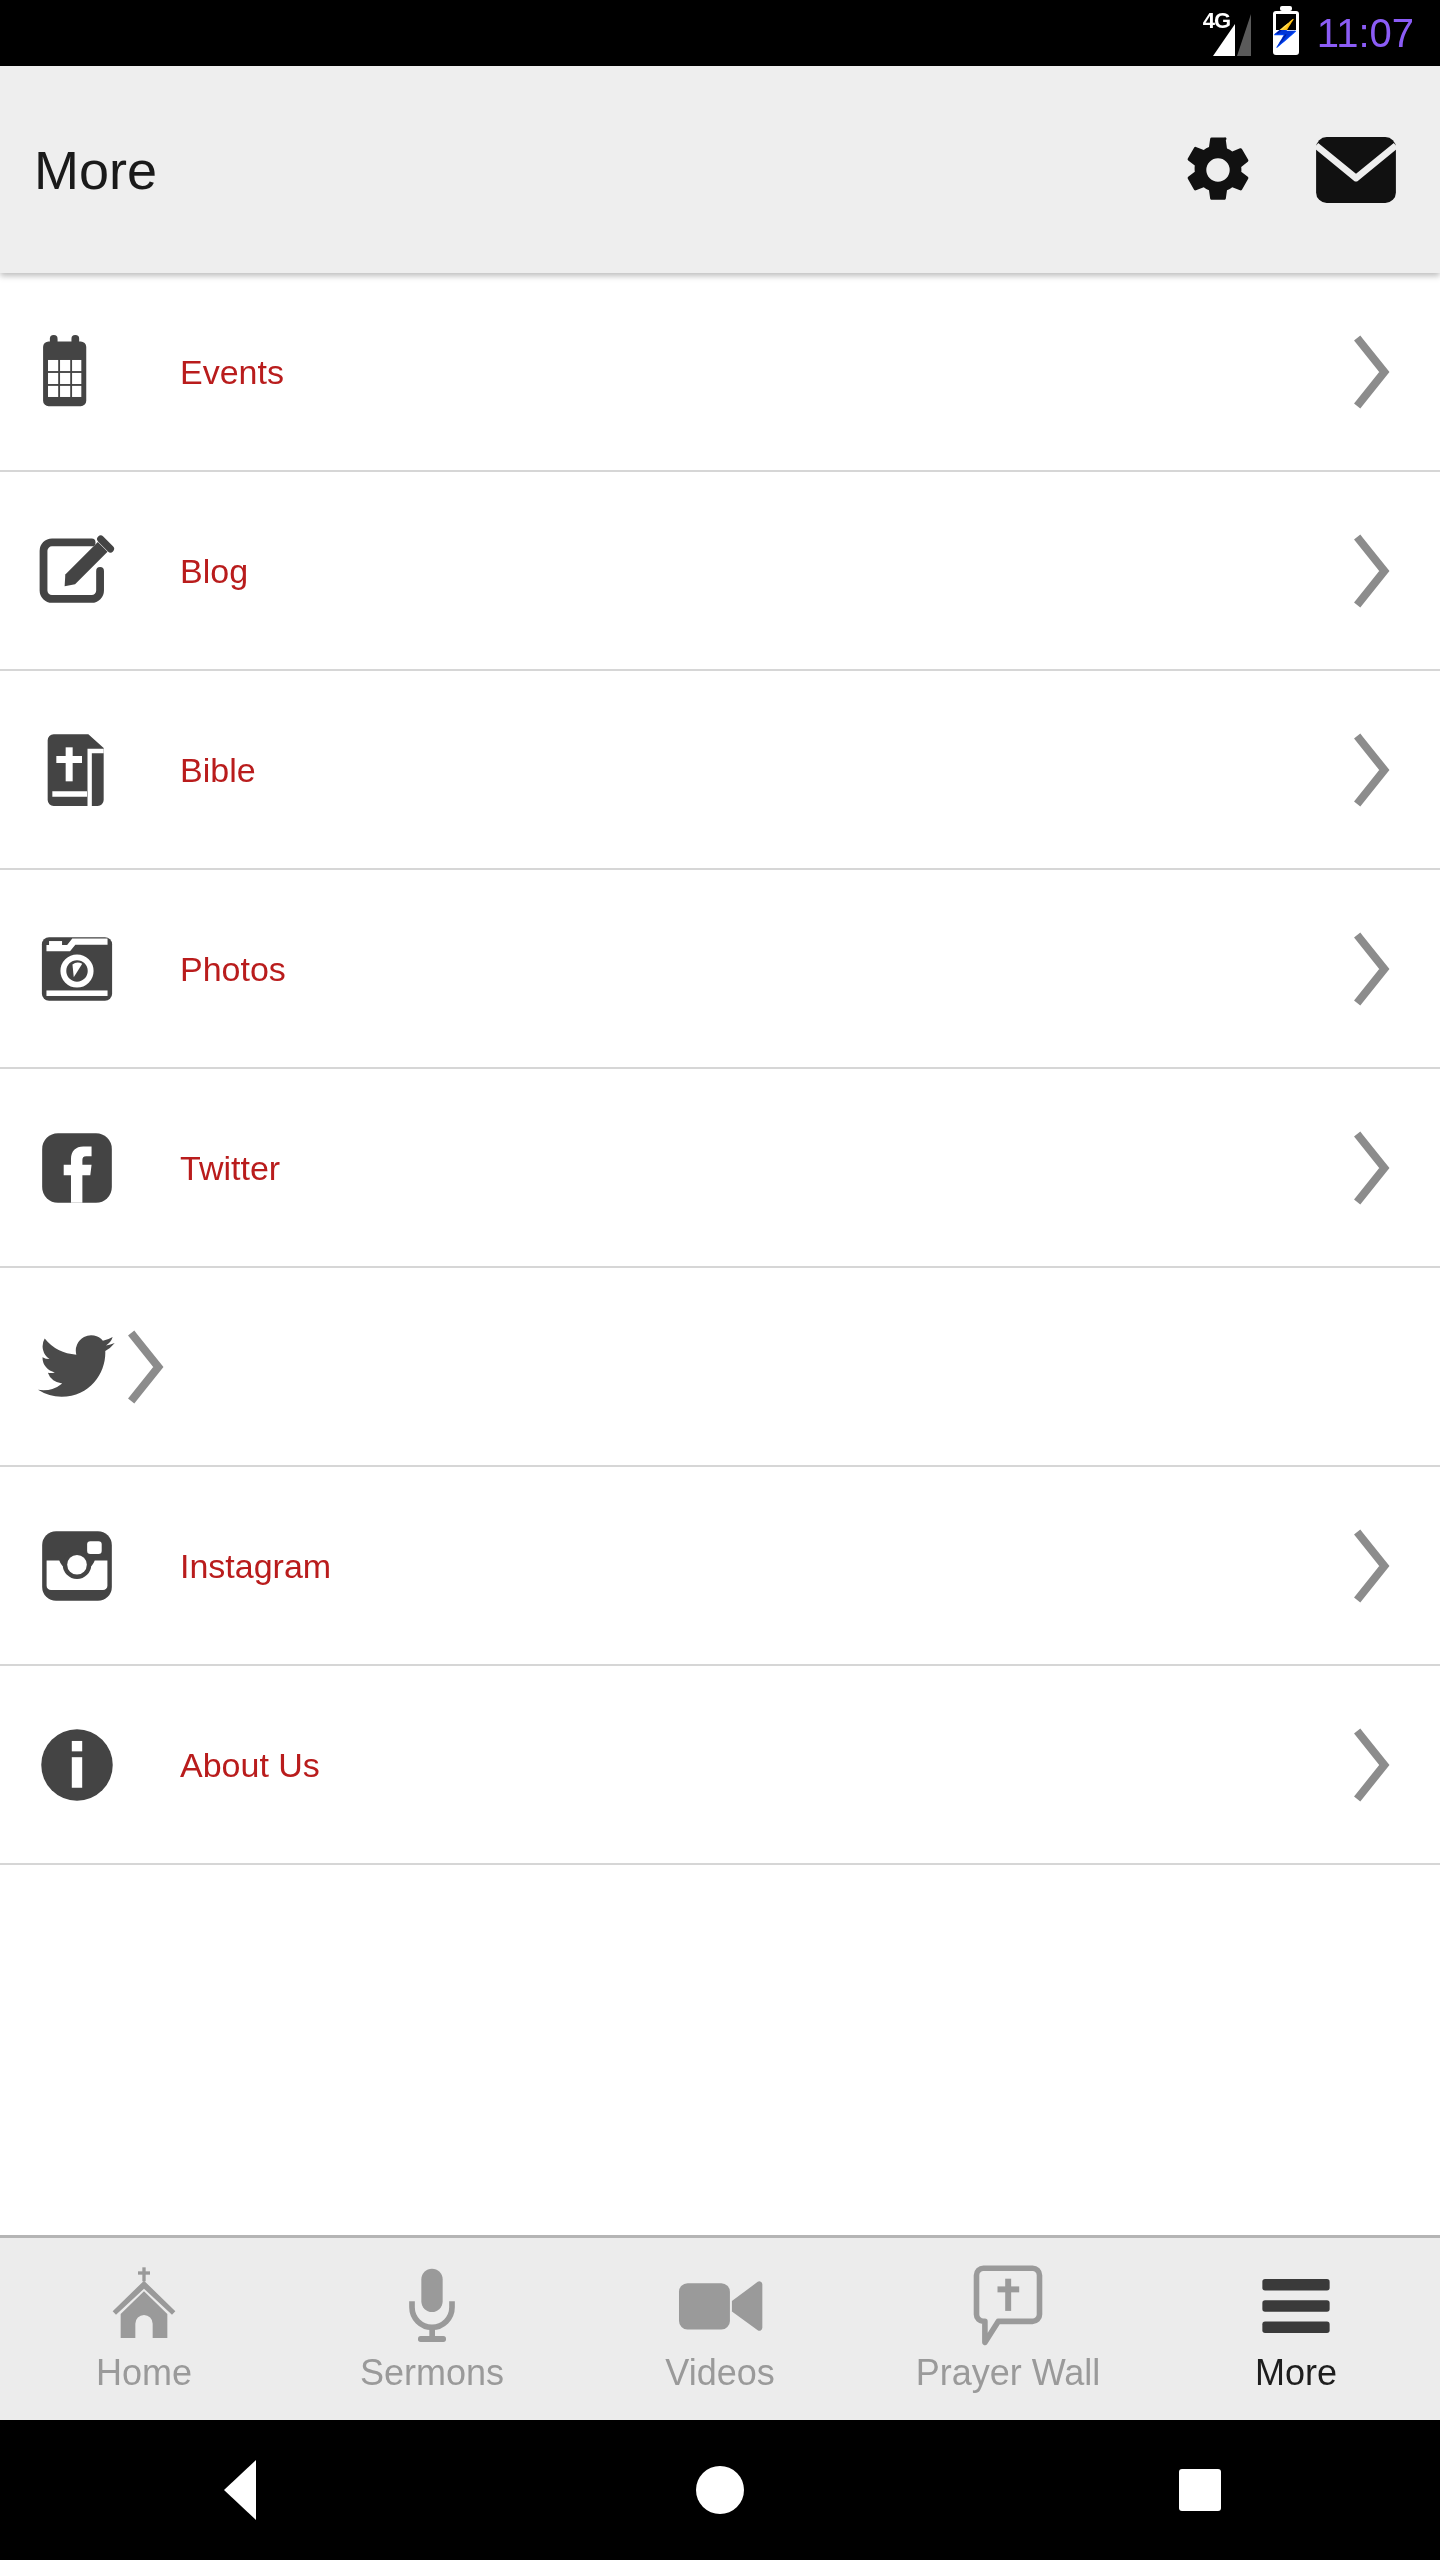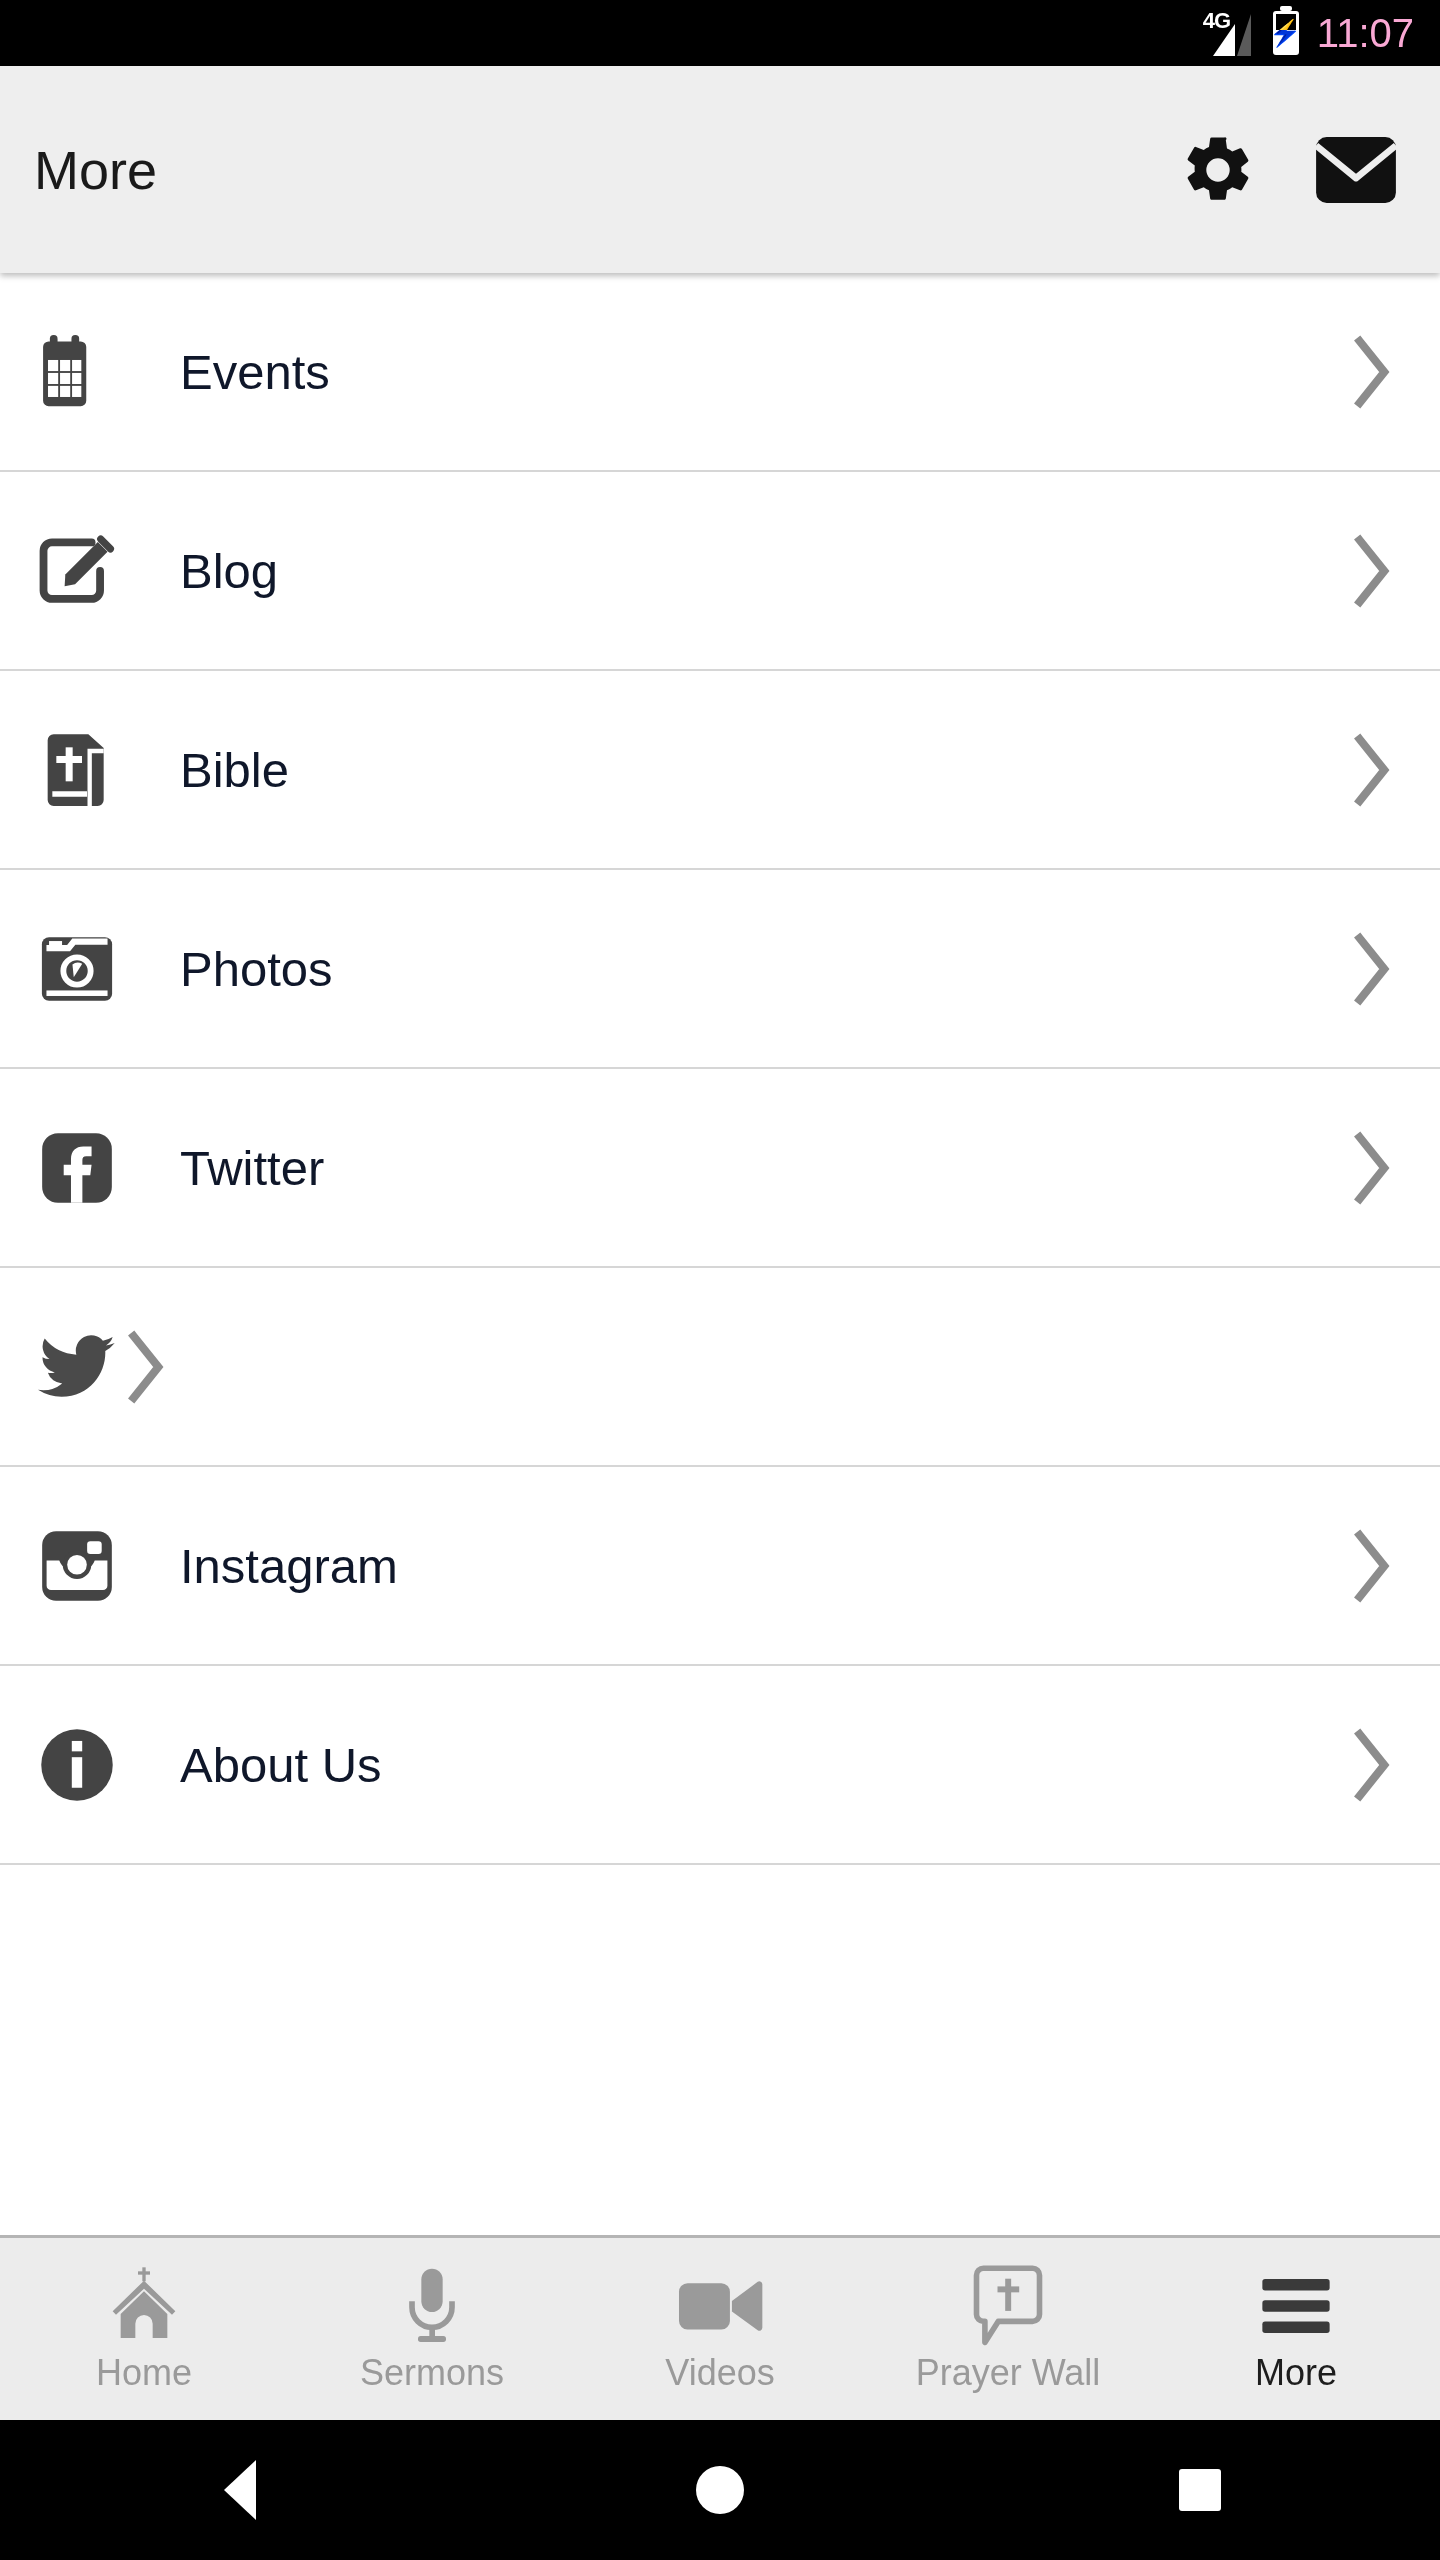--- a/index.html
+++ b/index.html
@@ -97,21 +97,21 @@
     position: absolute;
     left: 50%; top: 50%;
     transform: translate(-50%,-50%);
     font-size: 26px;
     line-height: 26px;
     color: #ffffff;
     mix-blend-mode: difference;
     font-weight: bold;
   }
   .status-time {
-    color: #f9a8d4;
+    color: #8b5cf6;
     font-size: 40px;
     line-height: 40px;
     font-weight: normal;
     letter-spacing: 0px;
     margin-left: 4px;
   }
 
   
   .app-bar {
     height: 207px;
@@ -164,22 +164,22 @@
     width: 78px;
     min-width: 78px;
     height: 78px;
     display: flex;
     align-items: center;
     justify-content: center;
     margin-left: 0px;
   }
   .row-label {
     flex: 1 1 auto;
-    font-size: 49px;
-    color: #0f172a;
+    font-size: 34px;
+    color: #b91c1c;
     margin-left: 64px;
     line-height: 58px;
     white-space: nowrap;
   }
   .row-chevron {
     width: 60px;
     min-width: 60px;
     height: 78px;
     display: flex;
     align-items: center;

